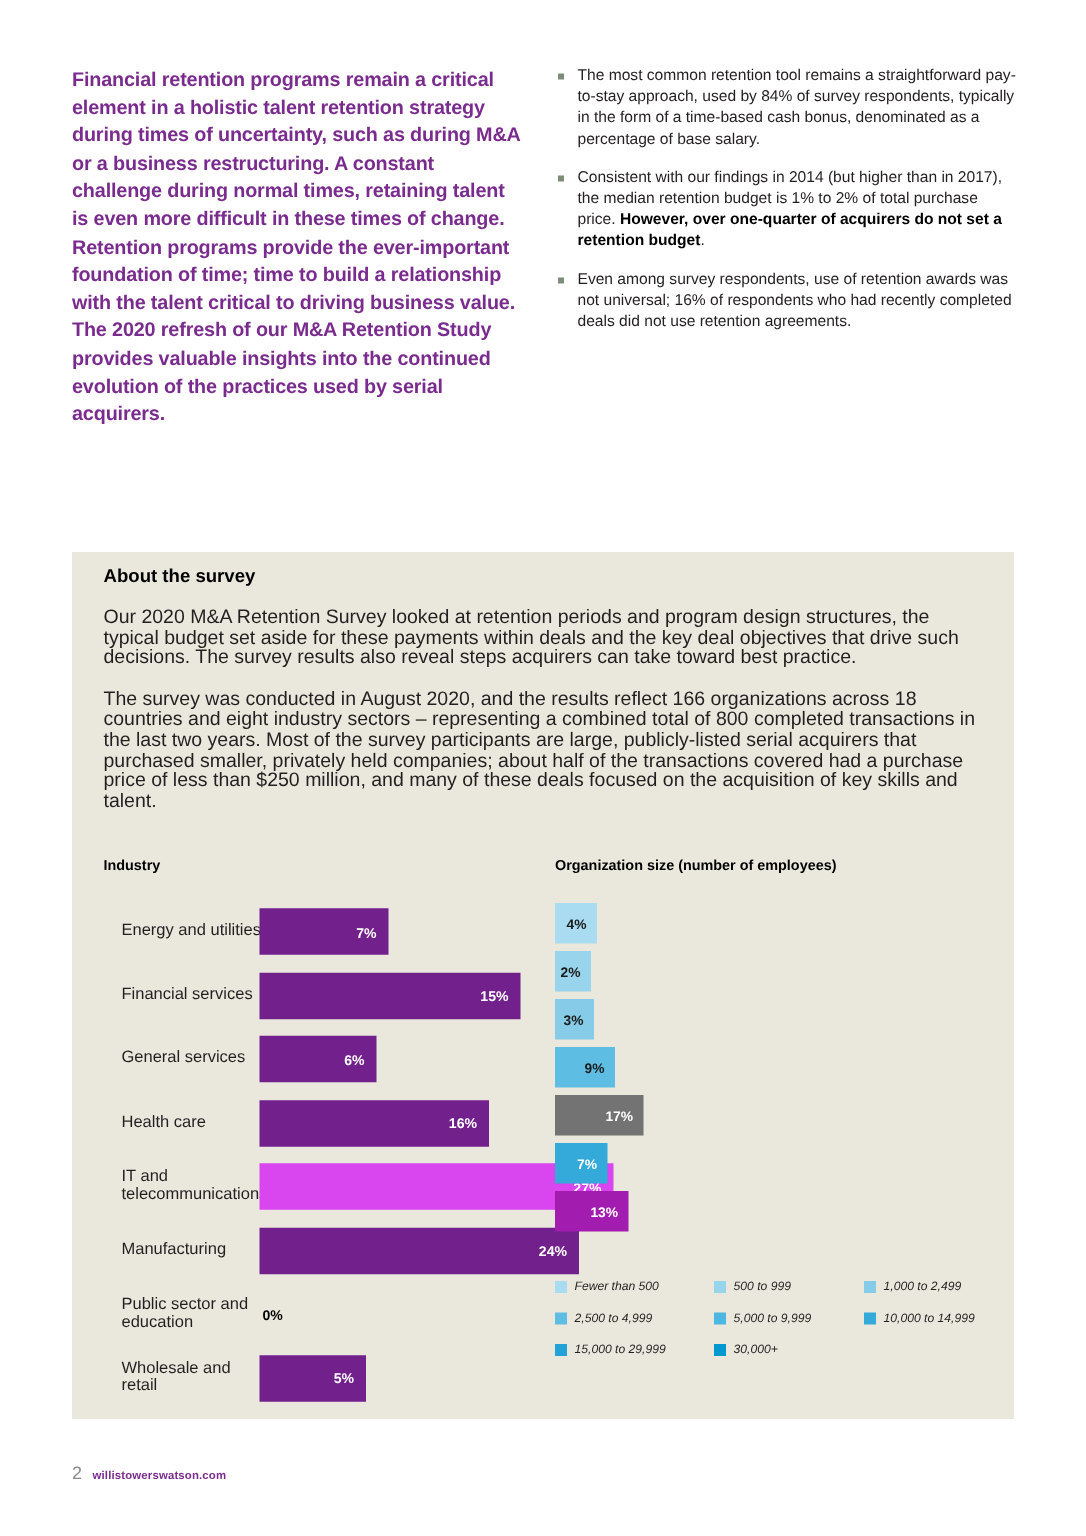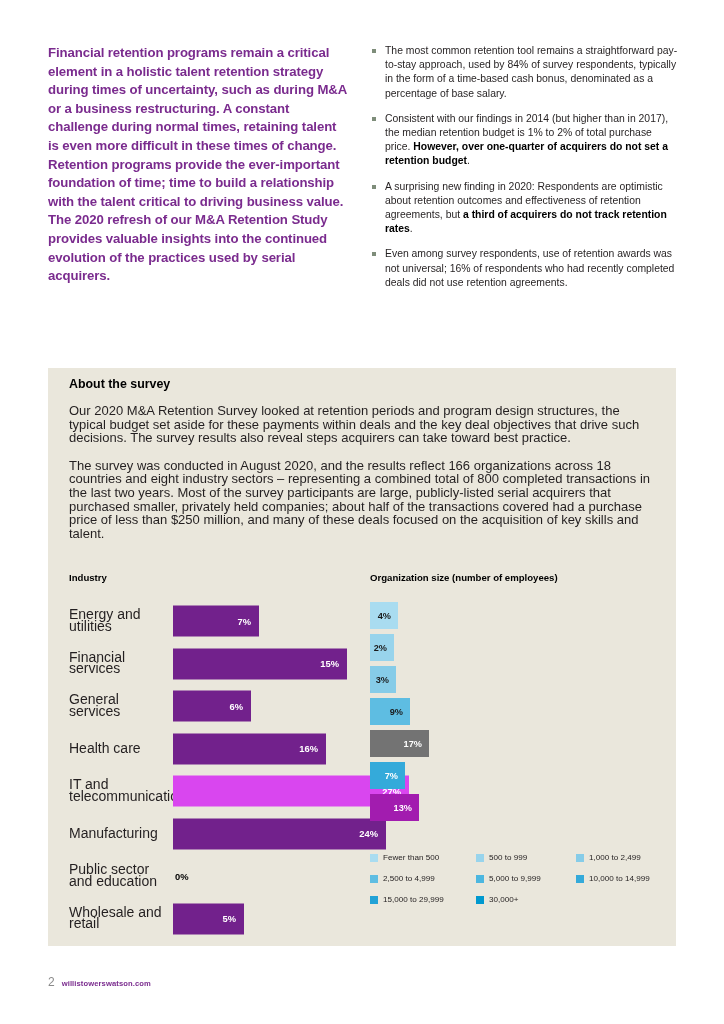--- a/index.html
+++ b/index.html
@@ -134,25 +134,25 @@
     white-space: nowrap;
   }
 
   
   .ind-row {
     position: relative;
     height: 42.5px;
   }
   .ind-label {
     position: absolute;
-    left: 0;
+    left: 12px;
     top: 50%;
     transform: translateY(-50%);
     width: 98px;
-    font-size: 14px;
+    font-size: 11px;
     line-height: 11.6px;
     color: #231f20;
   }
   .ind-bar-wrap {
     position: absolute;
     left: 104px;
     top: 50%;
     transform: translateY(-50%);
     height: 31px;
   }
@@ -215,20 +215,21 @@
     display: grid;
     grid-template-columns: 106px 100px 100px;
     row-gap: 12px;
   }
   .legend-item {
     display: flex;
     align-items: center;
     font-size: 8.1px;
     color: #231f20;
     white-space: nowrap;
+    font-style: italic;
   }
   .legend-swatch {
     width: 8px;
     height: 8px;
     margin-right: 5px;
     flex: 0 0 auto;
   }
 
   
   .footer {
@@ -262,23 +263,20 @@
   <div class="findings-col">
 
     <div class="finding-item">
       <span class="bullet"></span><span>The most common retention tool remains a straightforward pay-to-stay approach, used by 84% of survey respondents, typically in the form of a time-based cash bonus, denominated as a percentage of base salary.</span><b></b><span></span>
     </div>
 
     <div class="finding-item">
       <span class="bullet"></span><span>Consistent with our findings in 2014 (but higher than in 2017), the median retention budget is 1% to 2% of total purchase price. </span><b>However, over one-quarter of acquirers do not set a retention budget</b><span>.</span>
     </div>
 
-    <div class="finding-item">
-      <span class="bullet"></span><span>A surprising new finding in 2020: Respondents are optimistic about retention outcomes and effectiveness of retention agreements, but </span><b>a third of acquirers do not track retention rates</b><span>.</span>
-    </div>
 
     <div class="finding-item">
       <span class="bullet"></span><span>Even among survey respondents, use of retention awards was not universal; 16% of respondents who had recently completed deals did not use retention agreements.</span><b></b><span></span>
     </div>
   </div>
 </div>
 
 <div class="panel">
   <div class="panel-inner">
     <div class="panel-title">About the survey</div>

